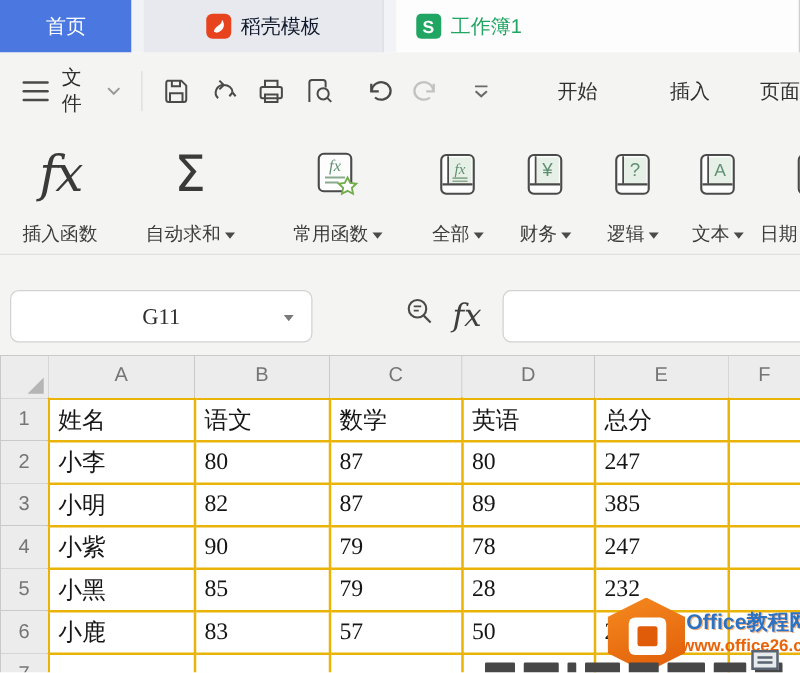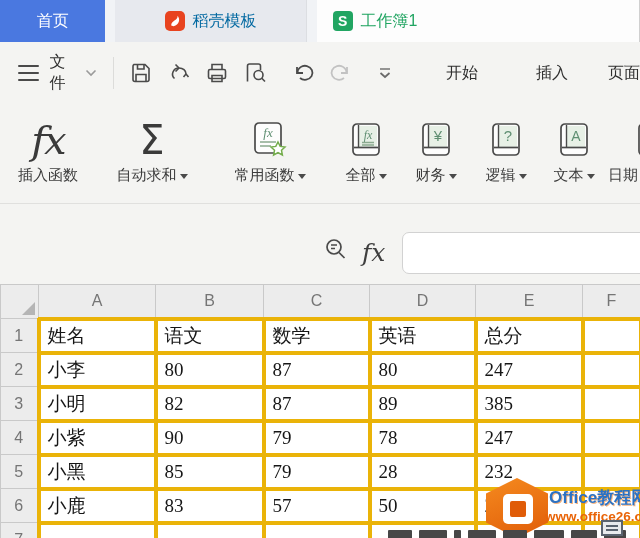--- a/index.html
+++ b/index.html
@@ -4,21 +4,21 @@
 <style>
   * { margin:0; padding:0; box-sizing:border-box; }
   html,body { width:640px; height:538px; }
   body { font-family:"Liberation Sans","DejaVu Sans",sans-serif; background:#fff; }
   .screen { position:relative; width:640px; height:538px; overflow:hidden; background:#fff; }
 
   
   .tabbar { position:absolute; left:0; top:0; width:640px; height:42px; background:#f1f3f6; display:flex;gap:10px; }
   .tab { display:flex; align-items:center; justify-content:center; font-size:16px; height:42px; cursor:default; }
   .tab-home { width:107px; background:#4a78e0; color:#fff; }
-  .tab-docer { width:194px; background:#e7e9ee; color:#0369a1; gap:8px; border-right:1px solid #dcdee2; }
+  .tab-docer { width:194px; background:#e7e9ee; color:#0f172a; gap:8px; border-right:1px solid #dcdee2; }
   .tab-workbook { width:328px; background:#fdfdfd; color:#21a562; gap:8px; border-right:1px solid #d0d0d0; justify-content:flex-start; padding-left:16px; }
   .docer-badge { width:20px; height:20px; border-radius:5px; background:#e8431f; position:relative; flex:0 0 auto; }
   .docer-badge svg { position:absolute; left:0; top:0; }
   .s-badge { width:20px; height:20px; border-radius:4px; background:#21a562; color:#fff; font-weight:bold; font-size:14px; display:flex; align-items:center; justify-content:center; flex:0 0 auto; }
 
   
   .menubar { position:absolute; left:0; top:42px; width:640px; height:62px; background:#f4f4f2; display:flex; align-items:center; color:#2f2f2f; font-size:16px;font-family:Liberation Mono, monospace; }
   .hamburger { width:24px; height:16px; margin-left:18px; display:flex; flex-direction:column; justify-content:space-between; }
   .hamburger i { display:block; height:2px; background:#4a4a4a; border-radius:1px; }
   .file-label { margin-left:10px; }
@@ -26,42 +26,42 @@
   .icon-btn { width:30px; height:30px; display:flex; align-items:center; justify-content:center; margin-right:11px; }
   .nav-item { color:#2f2f2f; white-space:nowrap; }
   .nav-start { margin-left:37px; }
   .nav-insert { margin-left:58px; }
   .nav-page { margin-left:40px; }
 
   
   .ribbon { position:absolute; left:0; top:104px; width:700px; height:100px; background:#f4f4f2; border-bottom:1px solid #e0e0de; display:flex; }
   .rbtn { display:flex; flex-direction:column; align-items:center; justify-content:flex-start; padding-top:10px; flex:0 0 auto; }
   .rbtn .icon-zone { height:52px; display:flex; align-items:center; justify-content:center; }
-  .rbtn .rlabel { font-size:15px; color:#3c3c3c; display:flex; align-items:center; margin-top:0; white-space:nowrap; }
+  .rbtn .rlabel { font-size:15px; color:#3c3c3c; display:flex; align-items:center; margin-top:12px; white-space:nowrap; }
   .caret { width:0; height:0; border-left:4px solid transparent; border-right:4px solid transparent; border-top:5px solid #4a4a4a; margin-left:3px; margin-top:2px; }
   .fx-big { font-family:"DejaVu Serif","Liberation Serif",serif; font-style:italic; font-size:40px; color:#3a3a3a; letter-spacing:-2px; line-height:1; }
   .sigma { font-size:40px; color:#3a3a3a; line-height:1; font-family:"DejaVu Sans",sans-serif; }
   .w1{width:96px;} .w2{width:112px;} .w3{width:124px;} .w4{width:68px;} .w5{width:72px;} .w6{width:68px;} .w7{width:68px;}
   .w8{width:120px; align-items:flex-start;}
   .w8 .icon-zone { margin-left:28px; }
   .w8 .rlabel { margin-left:0; }
 
   
   .formula-row { position:absolute; left:0; top:204px; width:640px; height:80px; background:#f4f4f2; }
   .name-box { position:absolute; left:8px; top:28px; width:242px; height:42px; background:#fff; border:1px solid #d2d2d2; border-radius:7px; display:flex; align-items:center; justify-content:center; font-size:18px; color:#2e2e2e; font-family:"Liberation Serif","DejaVu Serif",serif; }
   .name-caret { position:absolute; right:14px; top:19px; width:0; height:0; border-left:4px solid transparent; border-right:4px solid transparent; border-top:5px solid #7a7a7a; }
   .f-search { position:absolute; left:322px; top:32px; }
   .fx-small { position:absolute; left:362px; top:34px; font-family:"DejaVu Serif","Liberation Serif",serif; font-style:italic; font-size:25px; color:#3f3f3f; }
   .formula-input { position:absolute; left:402px; top:28px; width:258px; height:42px; background:#fff; border:1px solid #d2d2d2; border-radius:7px 0 0 7px; font-size:16px; padding:0 8px; color:#222; outline:none; }
 
   
   .sheet-wrap { position:absolute; left:0; top:284px; width:640px; }
   table.sheet { border-collapse:collapse; table-layout:fixed; width:640px; }
   table.sheet th { background:#ececec; border:1px solid #c9c9c9; font-weight:normal; font-size:16px; color:#757575; height:34px; text-align:center; position:relative; }
-  table.sheet td { border:4px solid #eab308; background:#fff; height:34px; font-family:"Liberation Serif","DejaVu Serif",serif; font-size:19px; color:#161616; padding:0 7px; overflow:hidden; white-space:nowrap; }
+  table.sheet td { border:2px solid #eab308; background:#fff; height:34px; font-family:"Liberation Serif","DejaVu Serif",serif; font-size:19px; color:#161616; padding:0 7px; overflow:hidden; white-space:nowrap; }
   td.t { text-align:left; }
   td.n { text-align:left; }
   .corner-tri { position:absolute; right:3px; bottom:3px; width:0; height:0; border-left:13px solid transparent; border-bottom:13px solid #b5b5b5; }
 
   
   .bookicon { display:block; }
 
   
   .watermark { position:absolute; left:483px; top:476px; width:170px; height:62px; z-index:5; }
   .hexagon { position:absolute; left:3px; top:2px; width:62px; height:60px; background:linear-gradient(160deg,#f58a1f 0%,#e05c08 100%); clip-path:polygon(50% 0,100% 26%,100% 74%,50% 100%,0 74%,0 26%); }
@@ -277,20 +277,24 @@
           <line x1="4" y1="25.5" x2="28" y2="25.5" stroke="#4a4a4a" stroke-width="1.7"></line>
         </svg>
       </div>
       <div class="rlabel">
           <span>日期</span>
         </div>
     </div>
   </div>
 
   <div class="formula-row">
+    <div class="name-box">
+      <span>G11</span>
+      <span class="name-caret"></span>
+    </div>
     <span class="f-search">
       <svg width="28" height="28" viewBox="0 0 28 28" fill="none" stroke="#4a4a4a" stroke-width="1.7">
         <circle cx="12" cy="11" r="7"></circle>
         <path d="M17 16.5 L22.5 22"></path>
         <path d="M9 9 h6 M9 12.5 h4" stroke-width="1.4"></path>
       </svg>
     </span>
     <span class="fx-small">fx</span>
     <input class="formula-input" type="text" value="" style="">
   </div>

